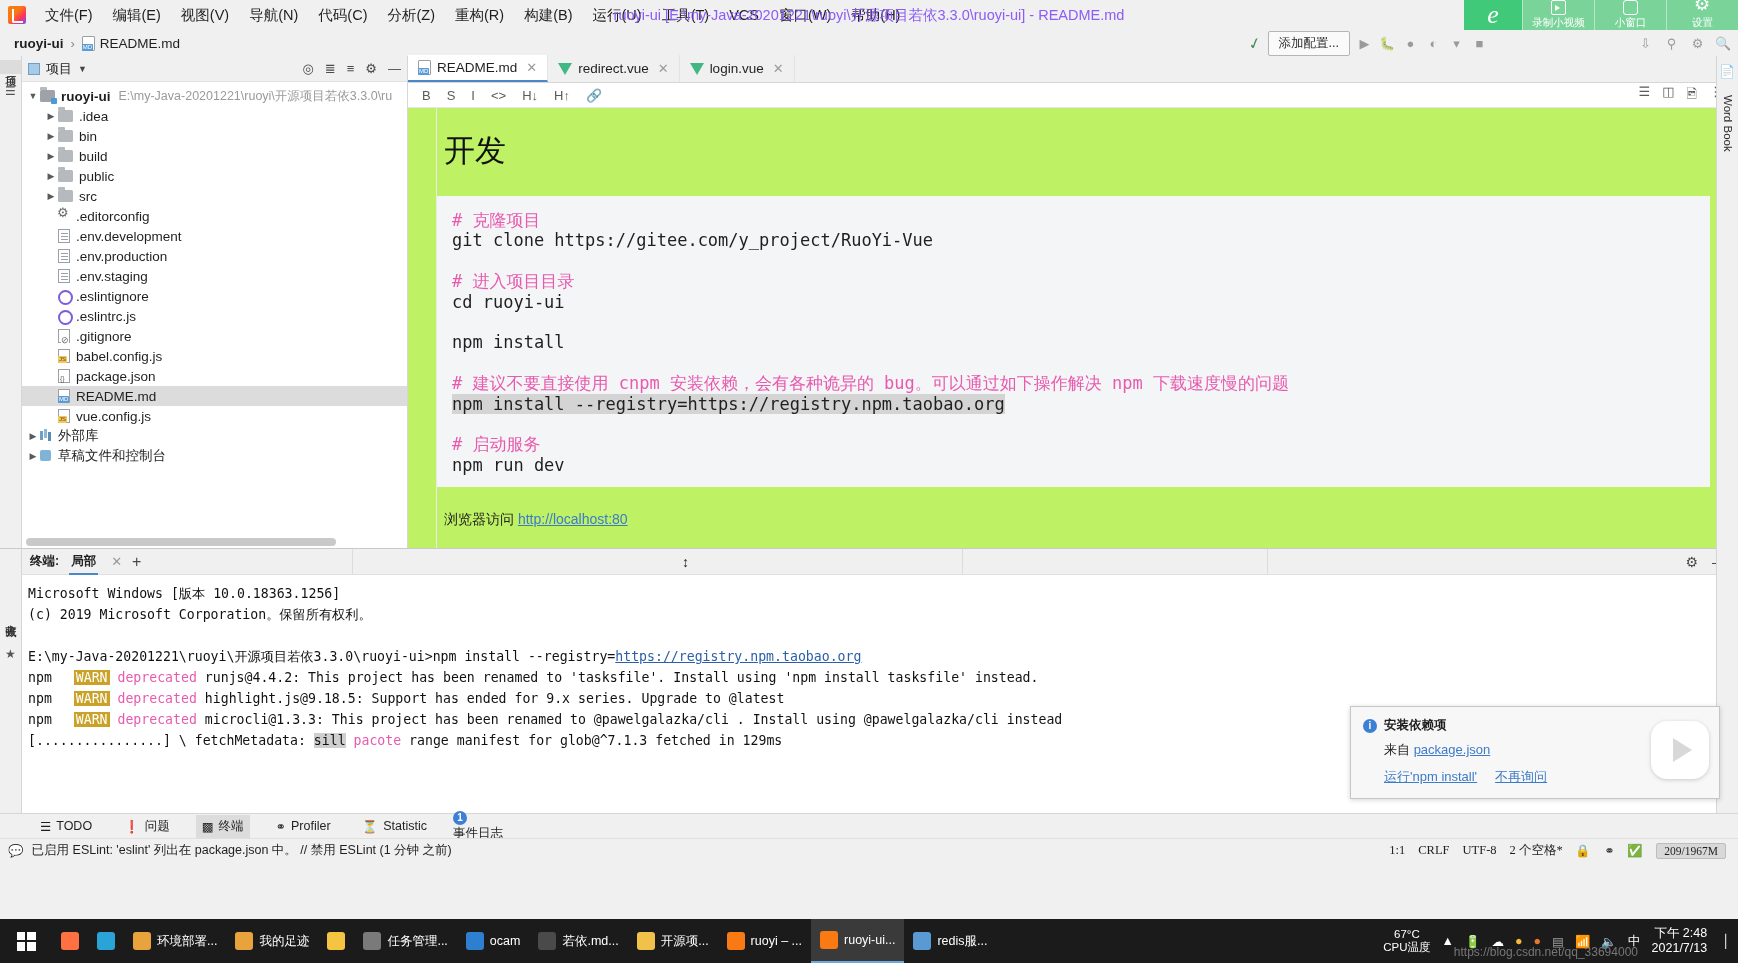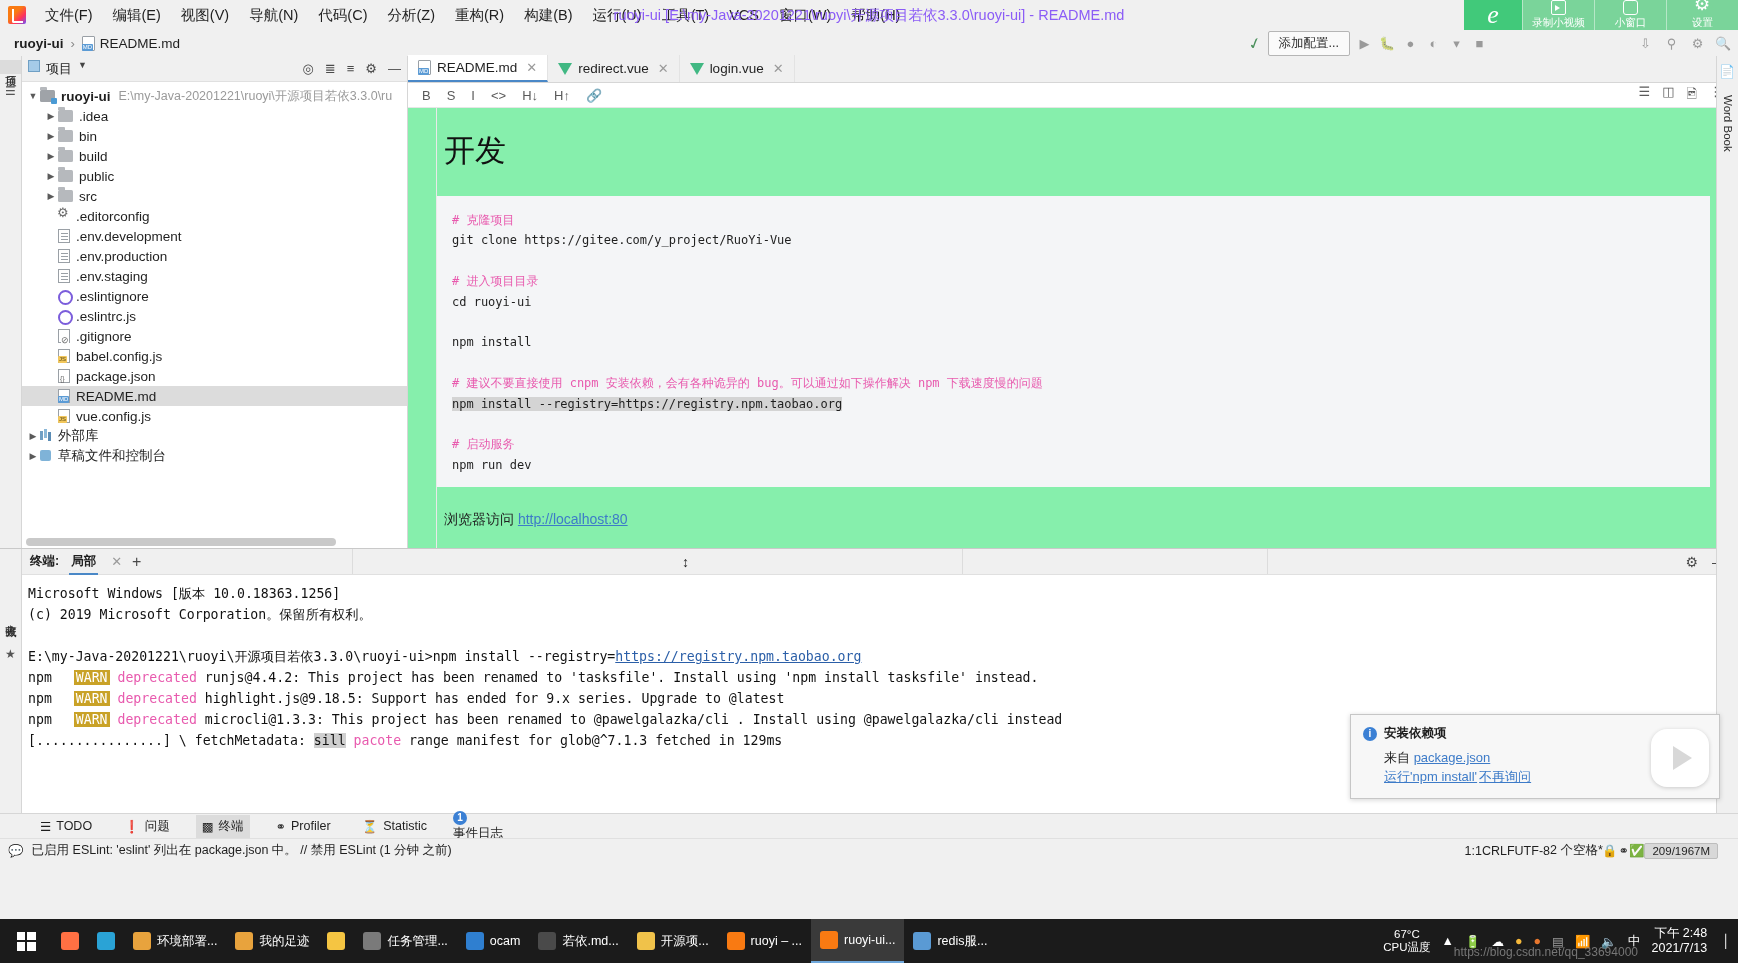--- a/index.html
+++ b/index.html
@@ -86,21 +86,21 @@
   .rail-ico{ margin-top:10px; font-size:12px; color:#555;}
 
   
   .project {
     width:386px; background:#fff; border-right:1px solid #d6d6d6; display:flex; flex-direction:column;
   }
   .proj-head {
     height:26px; background:#f0f0f0; display:flex; align-items:center; padding:0 6px;
     border-bottom:1px solid #e0e0e0; gap:6px;
   }
-  .proj-title{ font-size:13px; display:flex; align-items:flex-start; gap:6px;}
+  .proj-title{ font-size:13px; display:flex; align-items:center; gap:6px;}
   .blue-sq{ width:12px;height:12px;background:#a5cbe8;border:1px solid #6f9fc4;}
   .caret{ font-size:9px; color:#444; }
   .proj-tools{ margin-left:auto; display:flex; gap:11px; align-items:center; color:#4a4a4a; font-size:13px;}
   .tree { flex:1; overflow:hidden; padding-top:4px; position:relative;}
   .row { height:20px; display:flex; align-items:center; font-size:13.5px; white-space:nowrap; padding-left:4px;}
   .row.sel { background:#dcdcdc; }
   .arrow { width:14px; text-align:center; color:#5a5a5a; font-size:9px;}
   .fld { width:15px;height:12px; background:#b6b9bd; border-radius:1.5px; margin-right:6px; position:relative;}
   .fld::before{content:"";position:absolute;left:0;top:-3px;width:7px;height:3px;background:#b6b9bd;border-radius:1px 1px 0 0;}
   .fld.proj{ background:#9fa3a8;}
@@ -143,25 +143,25 @@
   }
   .tab.active { background:#fff; border-bottom:2px solid #4a88c7; }
   .vue-ico{ width:0;height:0;border-left:7px solid transparent;border-right:7px solid transparent;
     border-top:12px solid #41b883;}
   .tab-x { color:#9a9a9a; font-size:13px; margin-left:3px;}
   .mdtoolbar{
     height:25px; border-bottom:1px solid #e6e6e6; display:flex; align-items:center; gap:16px;
     padding-left:14px; color:#5a5a5a; font-size:13px; background:#fff;
   }
   .mdtoolbar .r{ margin-left:auto; display:flex; gap:12px; padding-right:16px;}
-  .doc-body{ flex:1; overflow:hidden; position:relative; background:#86efac; padding:22px 0 0 28px;}
+  .doc-body{ flex:1; overflow:hidden; position:relative; background:#bef264; padding:22px 0 0 28px;}
   .doc-h1{ font-family:"Liberation Serif",serif; font-size:31px; font-weight:normal; margin:0 0 24px 8px; color:#111;}
   .codeblock{
     background:#f4f5f7; padding:14px 0 12px 16px; margin-right:28px; font-family:"DejaVu Sans Mono",monospace;
-    font-size:12px; line-height:20.4px; color:#1f1f1f;
+    font-size:17px; line-height:20.4px; color:#1f1f1f;
   }
   .cmt{ color:#e85aae; }
   .hl{ background:#d4d4d4; }
   .para{ margin:24px 0 0 8px; font-size:14px; color:#1f1f1f;}
   .lnk{ color:#3d7bc8; }
   .vscroll{ position:absolute; right:2px; top:36px; width:8px; height:100px; background:#c9c9c9; border-radius:4px;}
   .ed-left-border{ position:absolute; left:28px; top:0; bottom:0; width:1px; background:#e9e9e9;}
 
   
   .terminal { height:265px; background:#fff; border-top:1px solid #c9c9c9; display:flex; }
@@ -188,21 +188,21 @@
   
   .notif{
     position:absolute; right:18px; bottom:14px; width:370px; background:#f7f7f7;
     border:1px solid #c6c6c6; box-shadow:0 1px 5px rgba(0,0,0,.17); padding:10px 12px 12px;
     z-index:30;
   }
   .notif-t{ display:flex; align-items:center; gap:7px; font-size:12.5px; font-weight:bold;}
   .ibadge{ width:14px;height:14px;border-radius:50%;background:#3b80d4;color:#fff;font-size:10px;
      display:flex;align-items:center;justify-content:center; font-weight:bold;}
   .notif-s{ margin:7px 0 0 21px; font-size:13px;}
-  .notif-a{ margin:1px 0 0 21px; font-size:13px; display:flex; gap:2px;}
+  .notif-a{ margin:9px 0 0 21px; font-size:13px; display:flex; gap:18px;}
   .notif-play{
     position:absolute; right:10px; top:14px; width:58px;height:58px;border-radius:16px;background:#fff;
     box-shadow:0 1px 4px rgba(0,0,0,.18); display:flex;align-items:center;justify-content:center;
   }
   .notif-play::after{content:"";border-left:19px solid #d8d8d8;border-top:12px solid transparent;
     border-bottom:12px solid transparent; margin-left:5px;}
 
   
   .rightrail{ position:absolute; right:0; top:56px; bottom:107px; width:22px; background:#f0f0f0;
     border-left:1px solid #d6d6d6; display:flex; flex-direction:column; align-items:center; padding-top:8px; gap:12px;}
@@ -212,21 +212,21 @@
   .toolwin {
     height:25px; background:#f0f0f0; display:flex; align-items:center; padding-left:34px; gap:20px;
     font-size:12.5px; border-top:1px solid #d6d6d6; position:relative;
   }
   .tw { display:flex; align-items:center; gap:5px; padding:3px 6px;}
   .tw.sel{ background:#dcdcdc; }
   .statusbar{
     height:24px; background:#f0f0f0; display:flex; align-items:center; padding-left:8px; gap:8px;
     font-size:12.5px; border-top:1px solid #e0e0e0; position:relative;
   }
-  .sb-right{ margin-left:auto; display:flex; align-items:center; padding-right:20px;}
+  .sb-right{ margin-left:auto; display:flex; align-items:center; gap:13px; padding-right:12px;font-family:Liberation Serif, serif;}
   .mem{ background:#d8d8d8; border:1px solid #bdbdbd; padding:1px 7px; font-size:11.5px; border-radius:2px;}
 
   
   .taskbar{
     position:absolute; left:0; bottom:0; width:1738px; height:44px; background:#1b1b1b;
     display:flex; align-items:center; color:#fff; font-size:12.5px;
   }
   .start{ width:52px; height:44px; display:flex; align-items:center; justify-content:center;}
   .start-ic{ width:19px;height:19px; display:grid; grid-template-columns:1fr 1fr; gap:2.5px;}
   .start-ic i{ background:#fff; display:block;}

